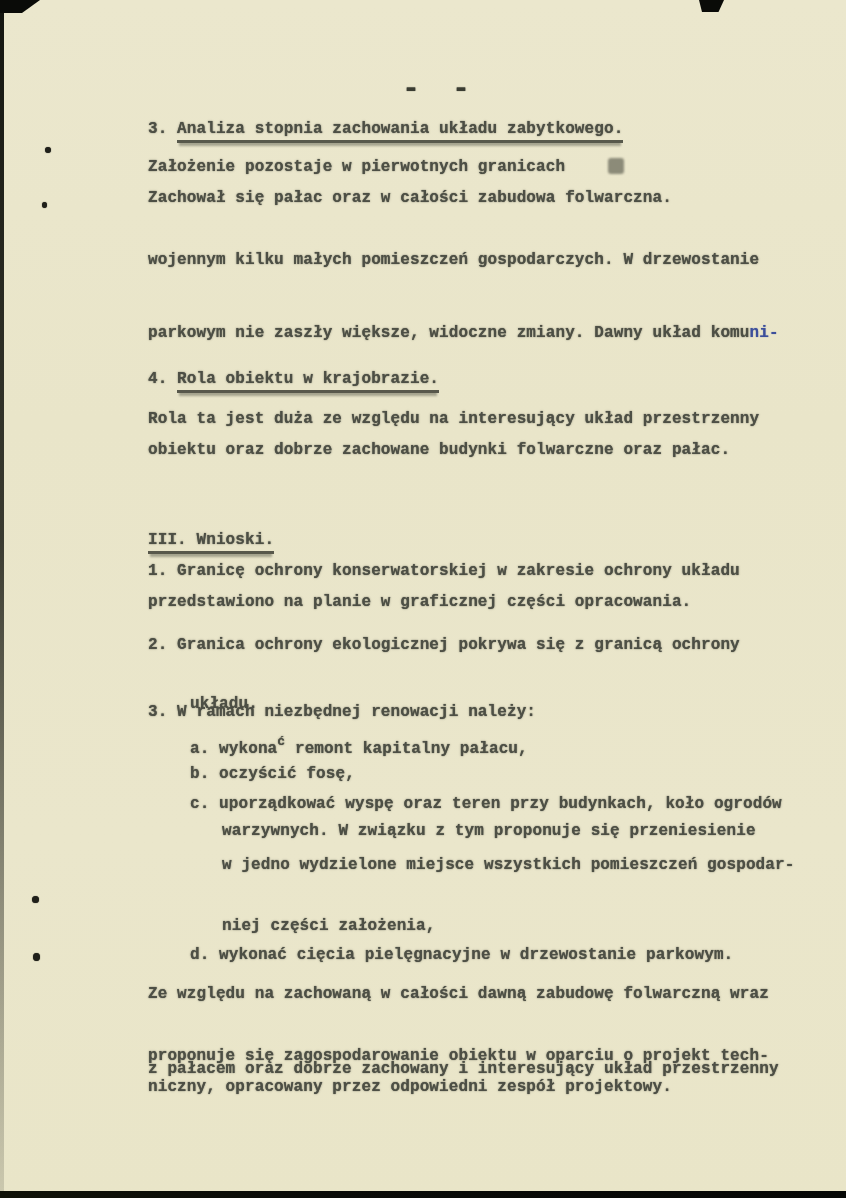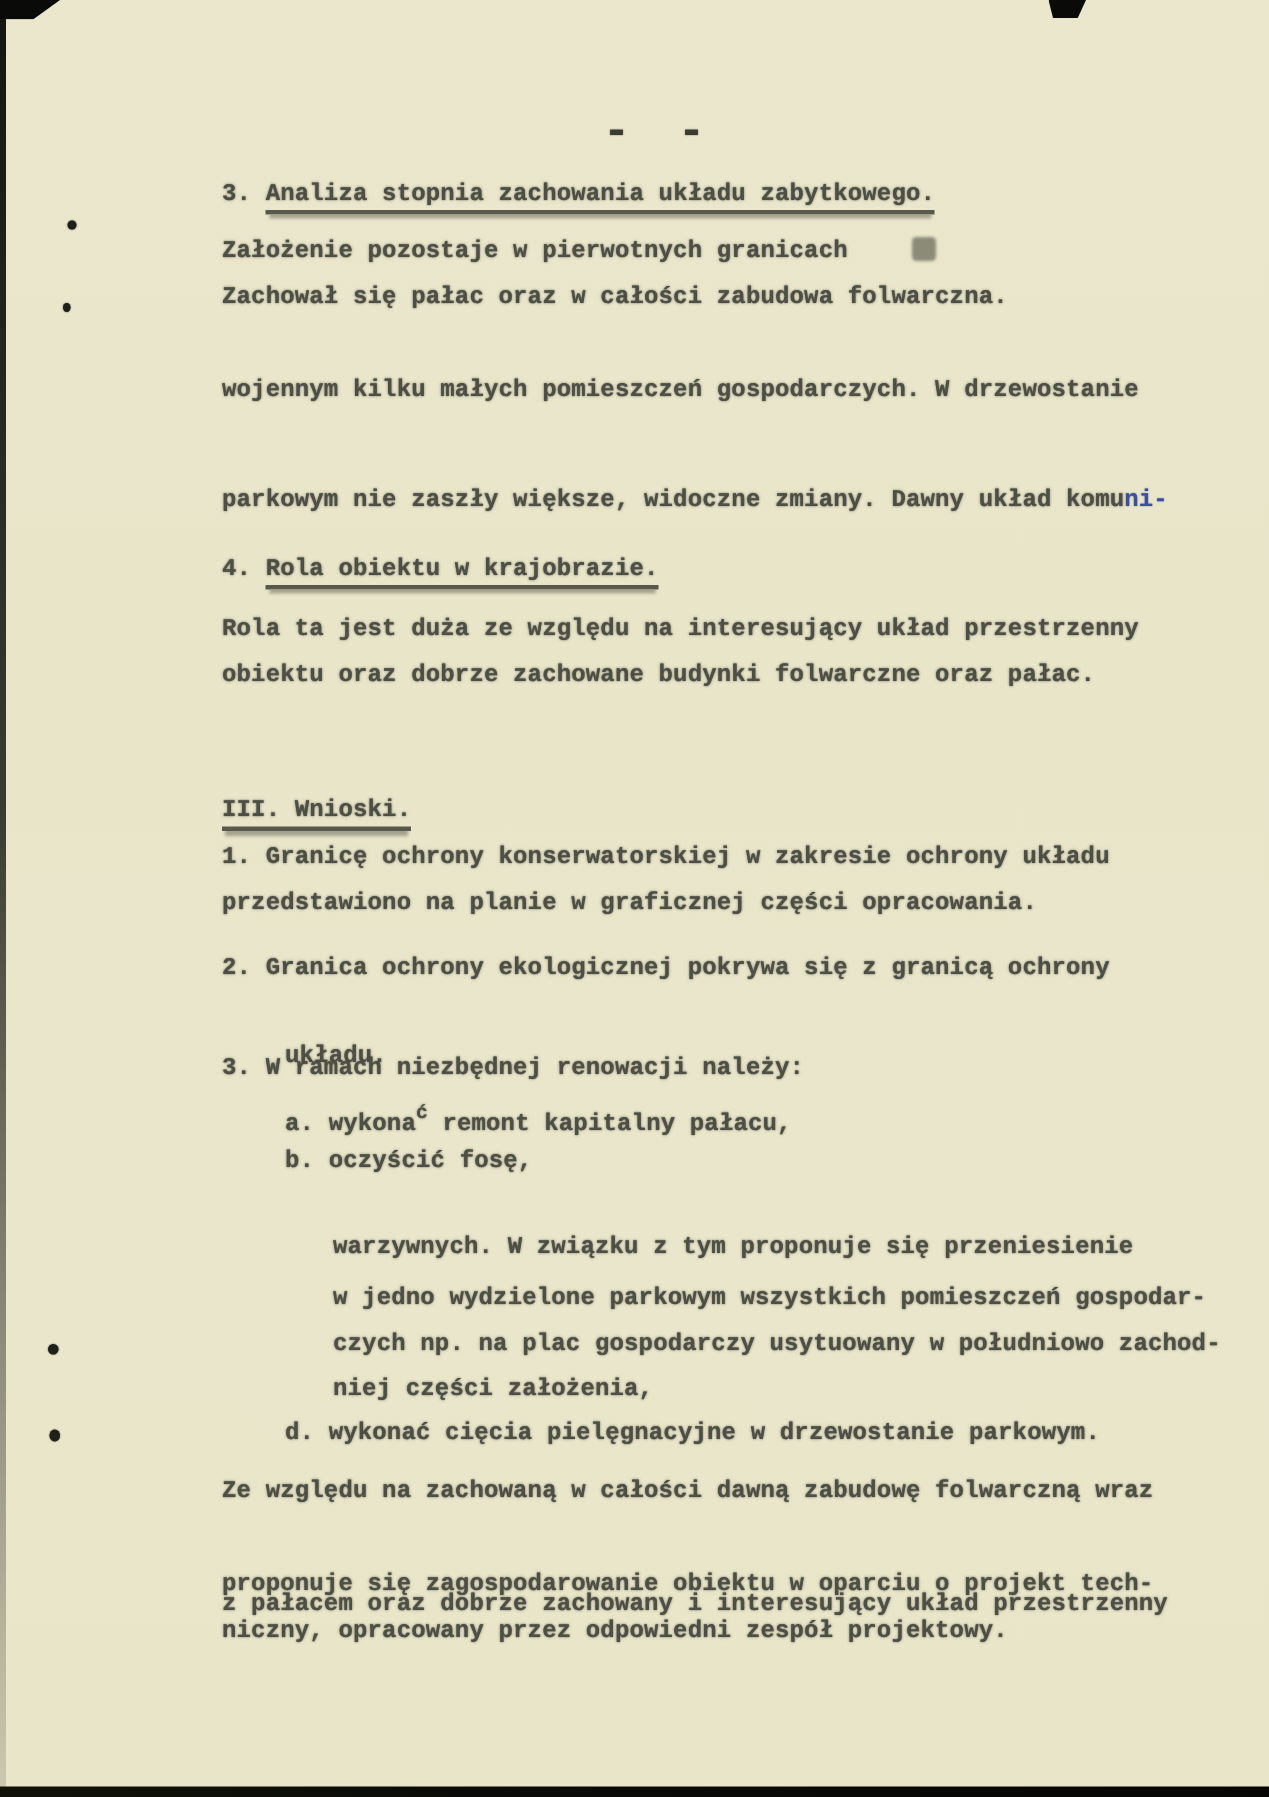--- a/index.html
+++ b/index.html
@@ -98,23 +98,23 @@
 
   <div class="ink" style="left:148px;top:562px;">1. Granicę ochrony konserwatorskiej w zakresie ochrony układu</div>
   <div class="ink" style="left:148px;top:593px;">przedstawiono na planie w graficznej części opracowania.</div>
 
   <div class="ink" style="left:148px;top:636px;">2. Granica ochrony ekologicznej pokrywa się z granicą ochrony</div>
   <div class="ink" style="left:190px;top:667px;margin-top:28px;">układu.</div>
 
   <div class="ink" style="left:148px;top:703px;text-align:right;">3. W ramach niezbędnej renowacji należy:</div>
   <div class="ink" style="left:190px;top:734px;"><span>a. wykona</span><span class="sup">ć</span><span> remont kapitalny pałacu,</span></div>
   <div class="ink" style="left:190px;top:765px;">b. oczyścić fosę,</div>
+  <div class="ink" style="left:190px;top:795px;">c. uporządkować wyspę oraz teren przy budynkach, koło ogrodów</div>
   <div class="ink" style="left:222px;top:822px;">warzywnych. W związku z tym proponuje się przeniesienie</div>
-  <div class="ink" style="left:222px;top:856px;">w jedno wydzielone parkowym wszystkich pomieszczeń gospodar-</div>
-  <div class="ink" style="left:222px;top:887px;">czych np. na plac gospodarczy usytuowany w południowo zachod-</div>
+  <div class="ink" style="left:222px;top:856px;">w jedno wydzielone miejsce wszystkich pomieszczeń gospodar-</div>
   <div class="ink" style="left:222px;top:917px;">niej części założenia,</div>
   <div class="ink" style="left:190px;top:946px;">d. wykonać cięcia pielęgnacyjne w drzewostanie parkowym.</div>
 
   <div class="ink" style="left:148px;top:985px;">Ze względu na zachowaną w całości dawną zabudowę folwarczną wraz</div>
   <div class="ink" style="left:148px;top:1060px;">z pałacem oraz dobrze zachowany i interesujący układ przestrzenny</div>
   <div class="ink" style="left:148px;top:1047px;">proponuje się zagospodarowanie obiektu w oparciu o projekt tech-</div>
   <div class="ink" style="left:148px;top:1078px;">niczny, opracowany przez odpowiedni zespół projektowy.</div>
 
 </div>
 

